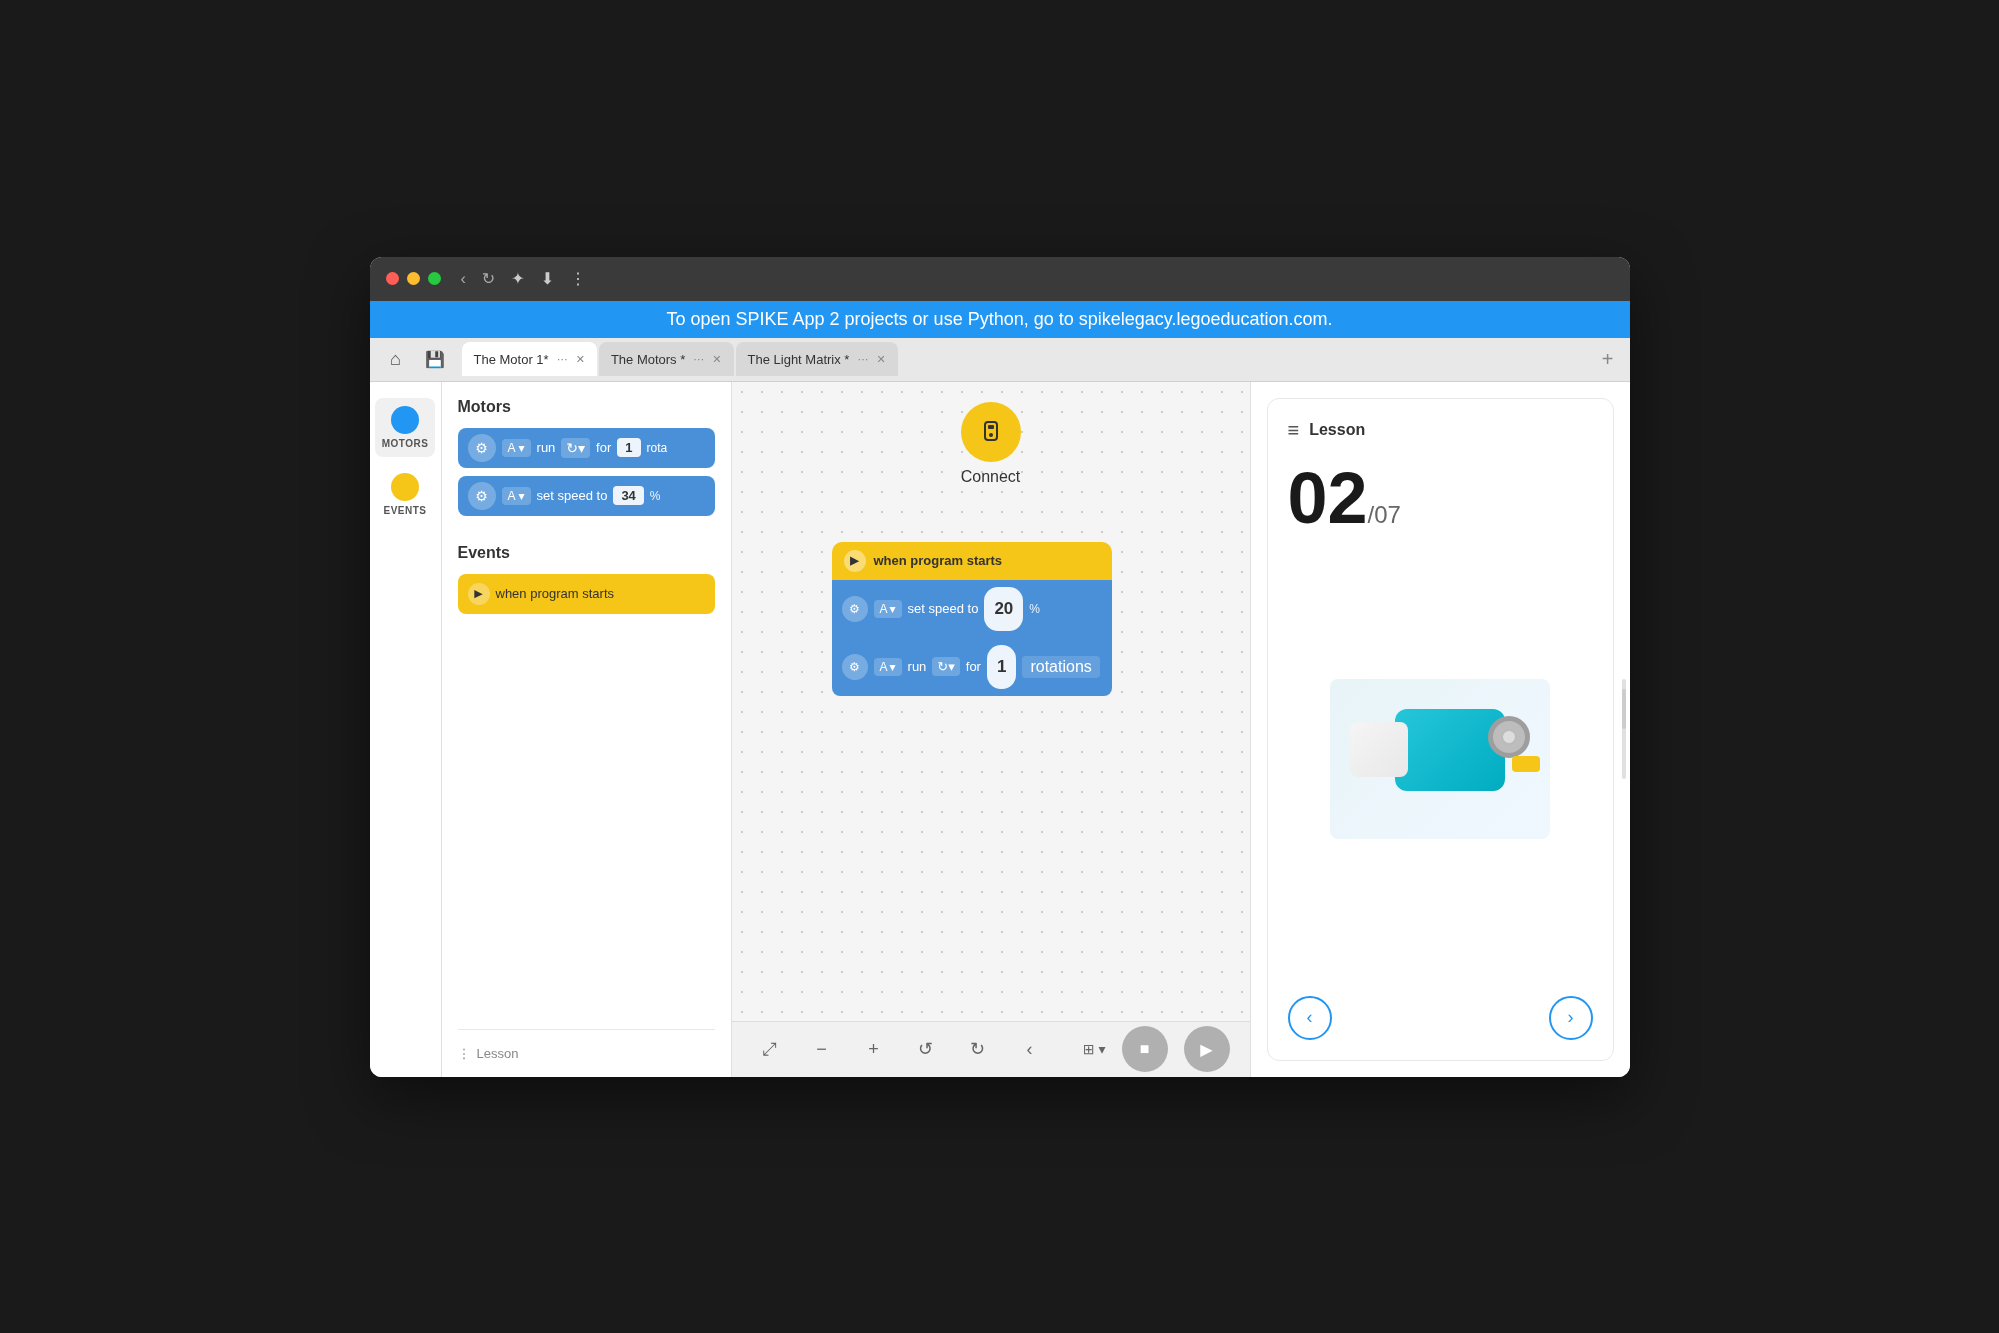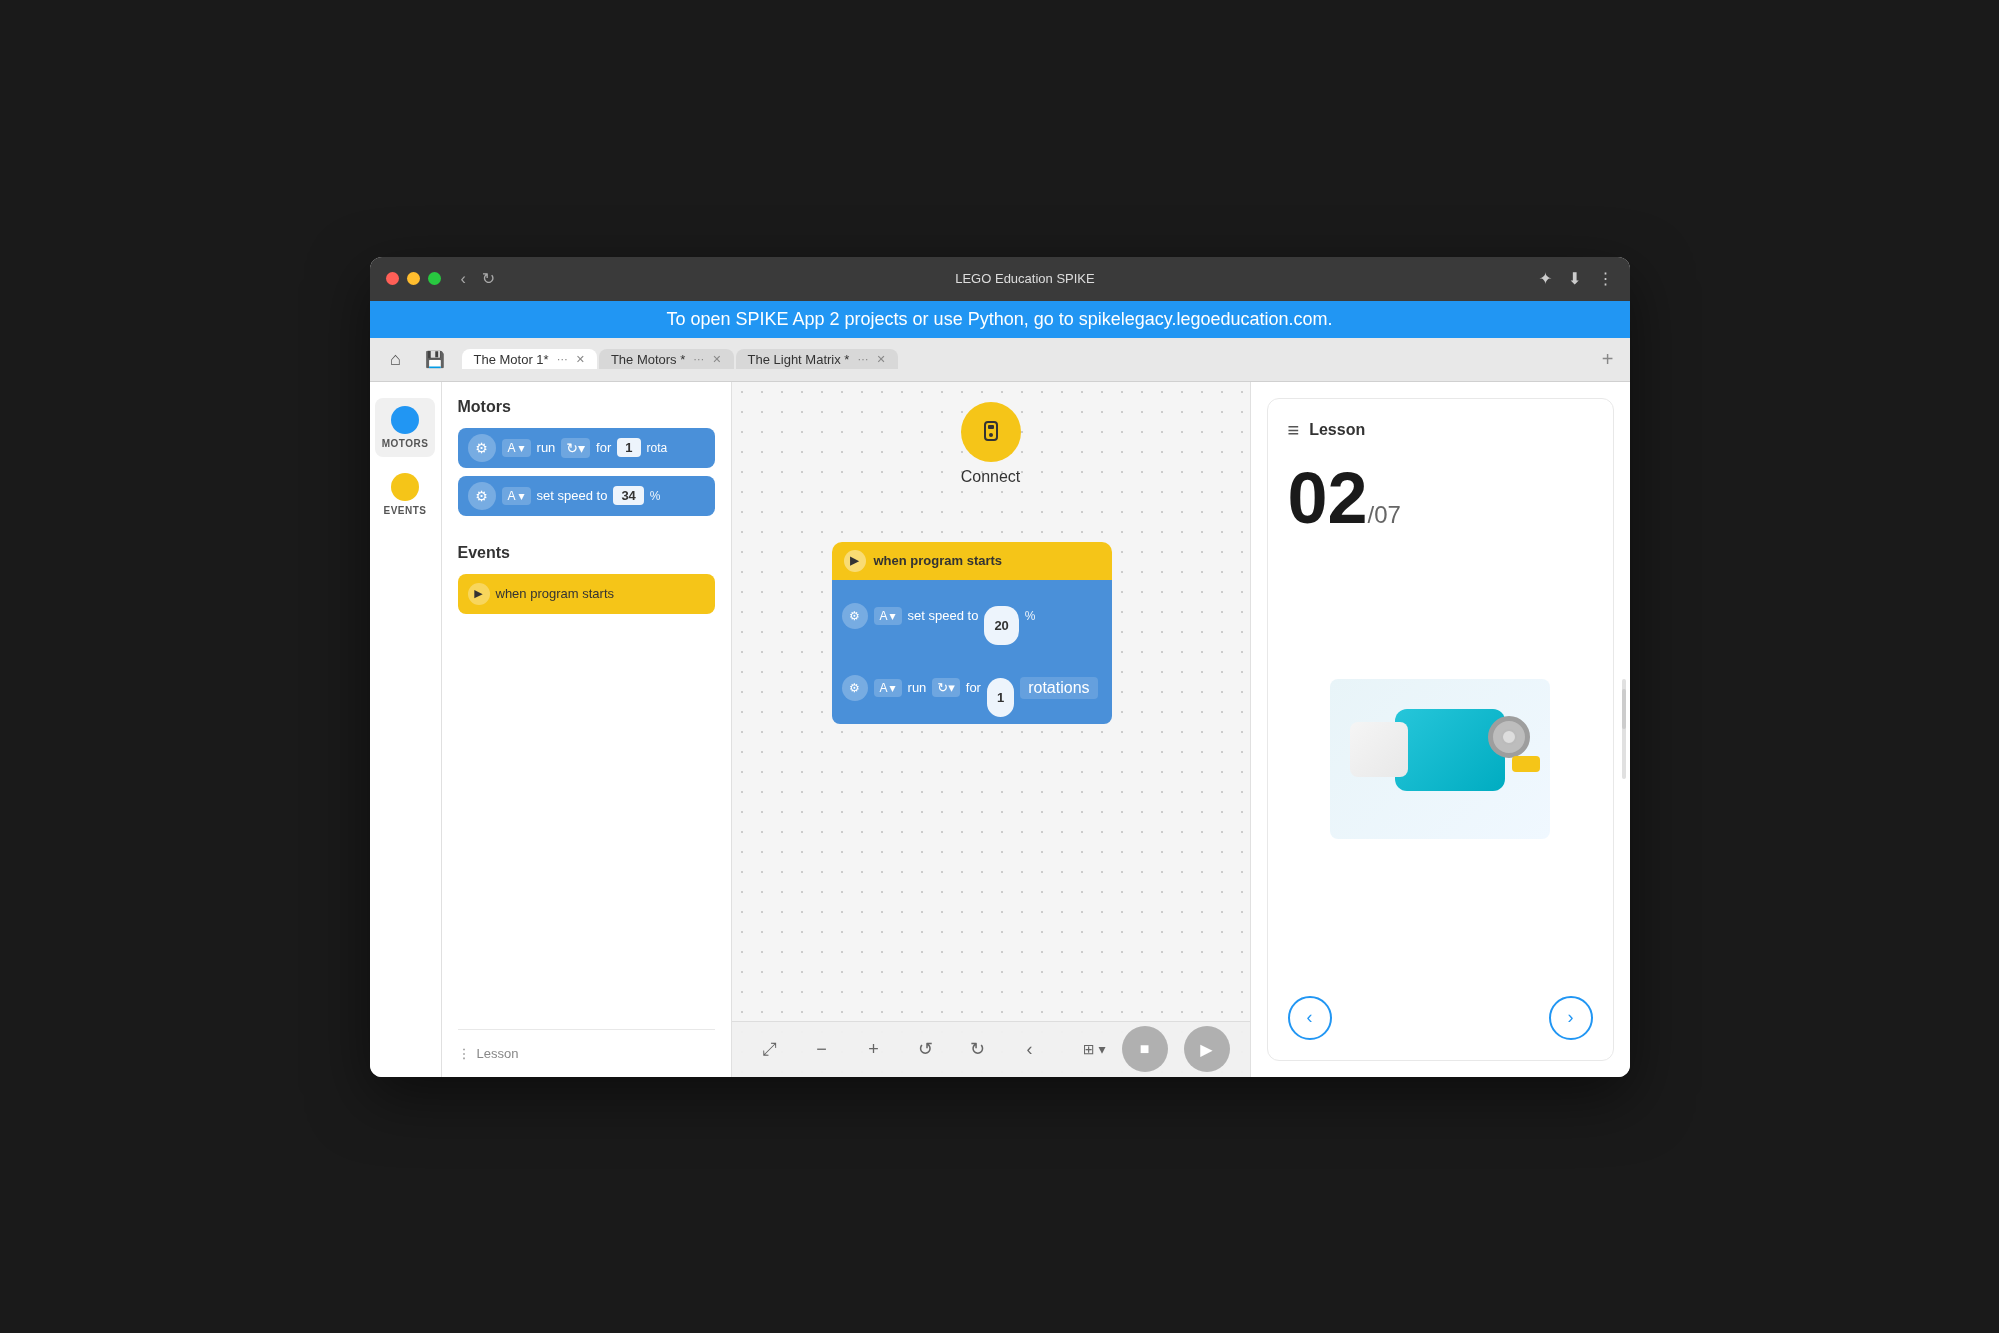--- a/index.html
+++ b/index.html
@@ -108,21 +108,21 @@
       align-items: center;
       justify-content: center;
       font-size: 16px;
       color: #555;
       cursor: pointer;
       margin-right: 8px;
     }
     .tab {
       background: white;
       border-radius: 8px 8px 0 0;
-      height: 20px;
+      height: 34px;
       display: flex;
       align-items: center;
       padding: 0 12px;
       font-size: 13px;
       color: #333;
       margin-right: 2px;
       cursor: pointer;
       gap: 8px;
     }
     .tab-inactive {
@@ -374,23 +374,22 @@
       font-size: 12px;
       display: inline-flex;
       align-items: center;
       gap: 2px;
     }
     .cb-value {
       background: rgba(255,255,255,0.9);
       color: #333;
       border-radius: 14px;
       padding: 12px 10px;
-      font-size: 13px;
+      font-size: 17px;
       font-weight: 600;
-      margin-top: 19px;
     }
     .cb-percent {
       color: rgba(255,255,255,0.9);
       font-size: 12px;
     }
     .cb-rotations {
       background: rgba(255,255,255,0.15);
       border-radius: 4px;
       padding: 2px 8px;
       font-size: 16px;
@@ -572,21 +571,20 @@
   <div class="titlebar">
     <div class="traffic-lights">
       <div class="traffic-light tl-red"></div>
       <div class="traffic-light tl-yellow"></div>
       <div class="traffic-light tl-green"></div>
     </div>
     <div class="nav-buttons">
       <button class="nav-btn">‹</button>
       <button class="nav-btn">↻</button>
     </div>
-    <div class="title-center">LEGO Education SPIKE</div>
     <div class="titlebar-actions">
       <span class="titlebar-icon">✦</span>
       <span class="titlebar-icon">⬇</span>
       <span class="titlebar-icon">⋮</span>
     </div>
   </div>
 
   <div class="banner">
     <span>To open SPIKE App 2 projects or use Python, go to spikelegacy.legoeducation.com.</span>
   </div>

